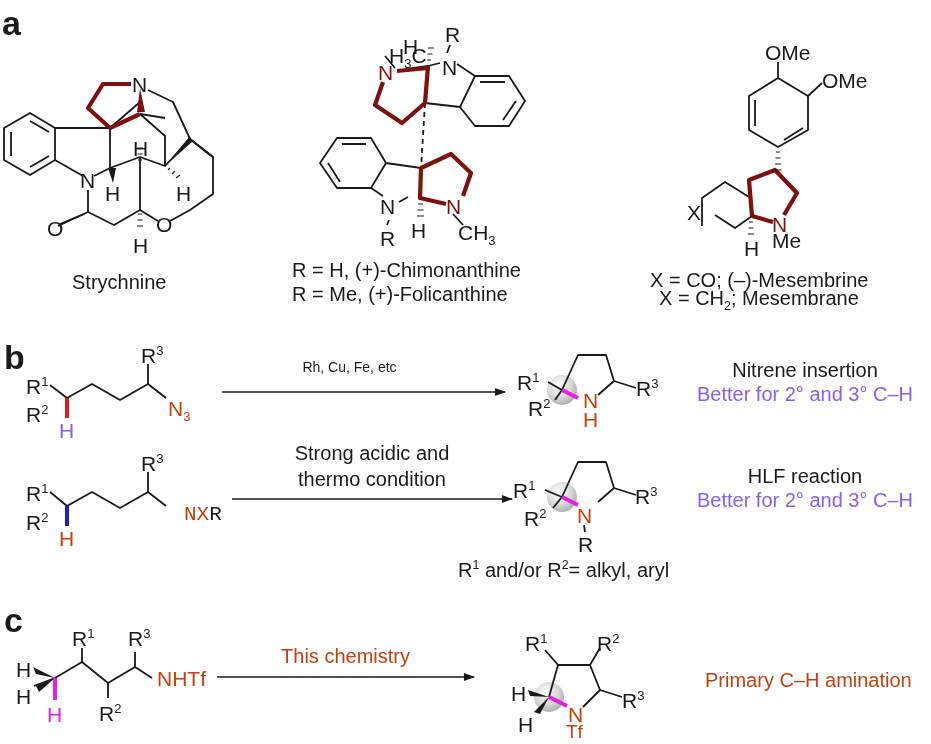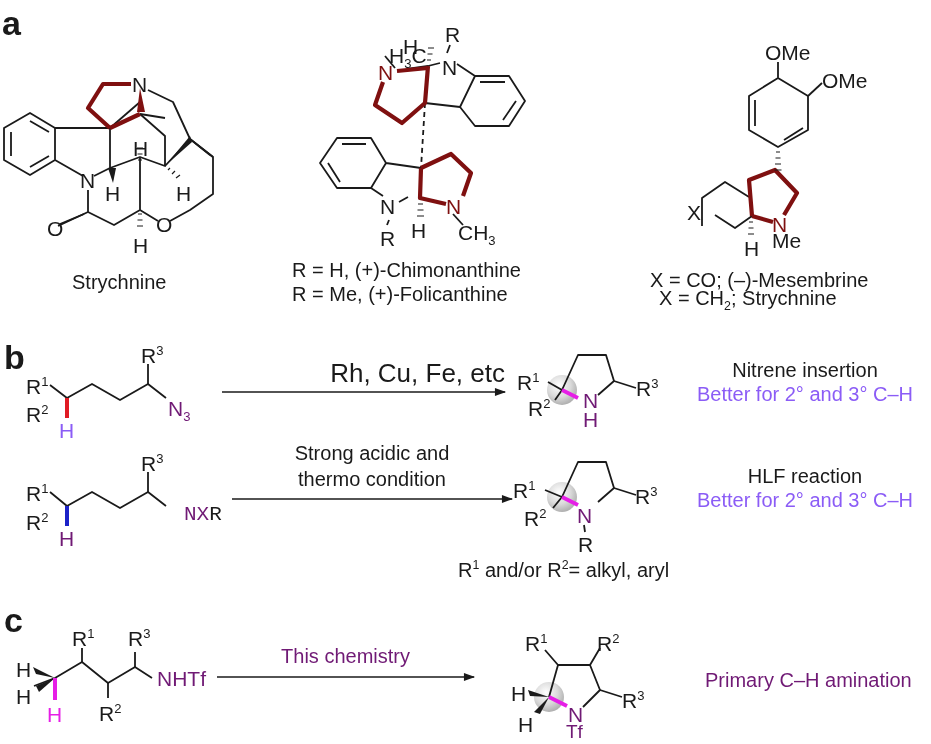--- a/index.html
+++ b/index.html
@@ -1,21 +1,21 @@
 <!DOCTYPE html>
 <html><head>
 <meta charset="utf-8">
 <style>
   html,body{margin:0;padding:0;background:#fff;}
   body{width:931px;height:744px;position:relative;overflow:hidden;font-family:"Liberation Sans",sans-serif;color:#1a1a1a;}
   svg{position:absolute;left:0;top:0;}
   .lbl{position:absolute;font-family:"Liberation Sans",sans-serif;font-size:21px;color:#1a1a1a;white-space:nowrap;line-height:1;}
   .panel{position:absolute;font-weight:bold;font-size:34px;line-height:1;}
   .red{color:#8b5cf6;}
-  .blue{color:#701a75;}
+  .blue{color:#c2410c;}
   .ctr{text-align:center;}
   sub,sup{font-size:0.62em;line-height:0;}
 </style>
 </head>
 <body>
 
 <svg width="931" height="744" viewBox="0 0 931 744">
   <defs>
     <radialGradient id="ball" cx="40%" cy="35%" r="65%">
       <stop offset="0%" stop-color="#ffffff"></stop>
@@ -180,28 +180,28 @@
 <span class="lbl" style="left:292px;top:260px;font-size:20px;">R = H, (+)-Chimonanthine</span>
 <span class="lbl" style="left:292px;top:284px;font-size:20px;">R = Me, (+)-Folicanthine</span>
 
 <span class="lbl" style="left:765px;top:42px;">OMe</span>
 <span class="lbl" style="left:822px;top:70px;">OMe</span>
 <span class="lbl" style="left:687px;top:202px;">X</span>
 <span class="lbl" style="left:772px;top:214px;color:#7f1010;">N</span>
 <span class="lbl" style="left:772px;top:230px;">Me</span>
 <span class="lbl" style="left:744px;top:238px;">H</span>
 <span class="lbl" style="left:650px;top:270px;font-size:20px;">X = CO; (–)-Mesembrine</span>
-<span class="lbl" style="left:659px;top:288px;font-size:20px;"><span>X = CH</span><sub>2</sub><span>; Strychnine</span></span>
+<span class="lbl" style="left:659px;top:288px;font-size:20px;"><span>X = CH</span><sub>2</sub><span>; Mesembrane</span></span>
 
 <span class="lbl" style="left:141px;top:345px;"><span>R</span><sup>3</sup></span>
 <span class="lbl" style="left:26px;top:376px;"><span>R</span><sup>1</sup></span>
 <span class="lbl" style="left:26px;top:404px;"><span>R</span><sup>2</sup></span>
 <span class="lbl red" style="left:59px;top:420px;">H</span>
 <span class="lbl blue" style="left:168px;top:398px;"><span>N</span><sub>3</sub></span>
-<span class="lbl ctr" style="left:222px;top:360px;width:283px;font-size:26px;text-align:right;">Rh, Cu, Fe, etc</span>
+<span class="lbl ctr" style="left:208px;top:360px;width:283px;font-size:14px;">Rh, Cu, Fe, etc</span>
 
 <span class="lbl" style="left:517px;top:372px;"><span>R</span><sup>1</sup></span>
 <span class="lbl" style="left:528px;top:398px;"><span>R</span><sup>2</sup></span>
 <span class="lbl blue" style="left:583px;top:390px;">N</span>
 <span class="lbl blue" style="left:583px;top:409px;">H</span>
 <span class="lbl" style="left:636px;top:378px;"><span>R</span><sup>3</sup></span>
 <span class="lbl ctr" style="left:680px;top:360px;width:250px;font-size:20px;">Nitrene insertion</span>
 <span class="lbl ctr red" style="left:680px;top:384px;width:250px;font-size:20px;">Better for 2° and 3° C–H</span>
 
 <span class="lbl" style="left:141px;top:453px;"><span>R</span><sup>3</sup></span>

